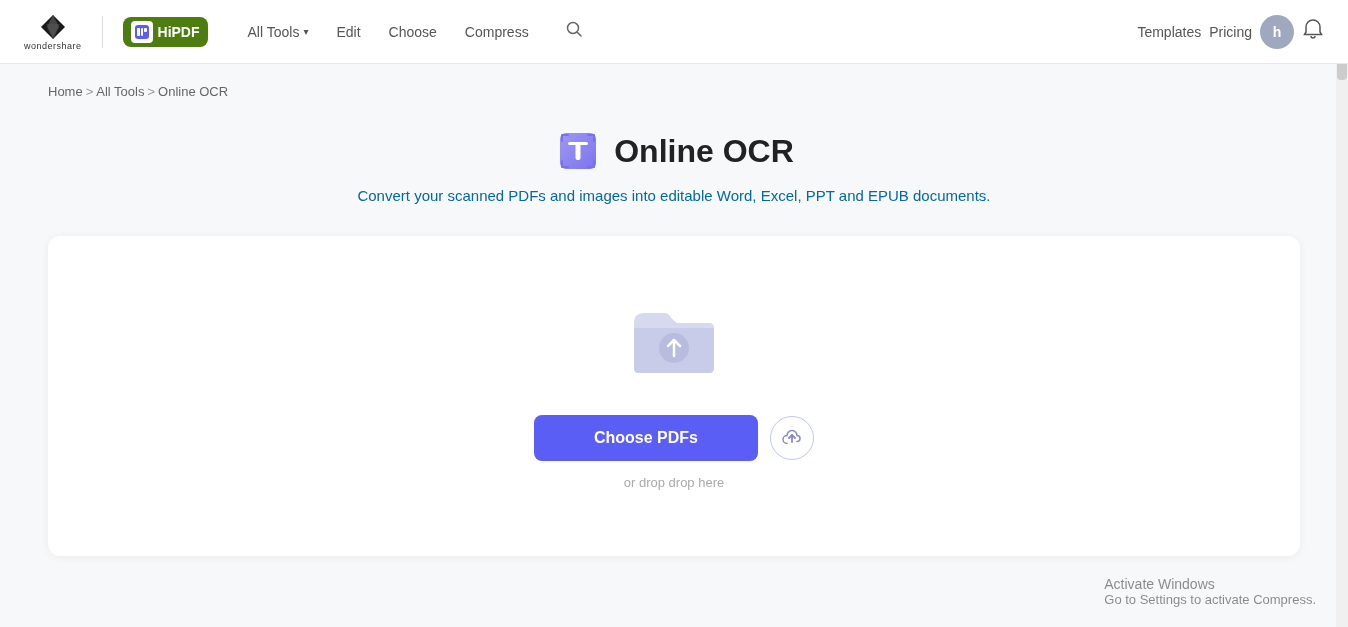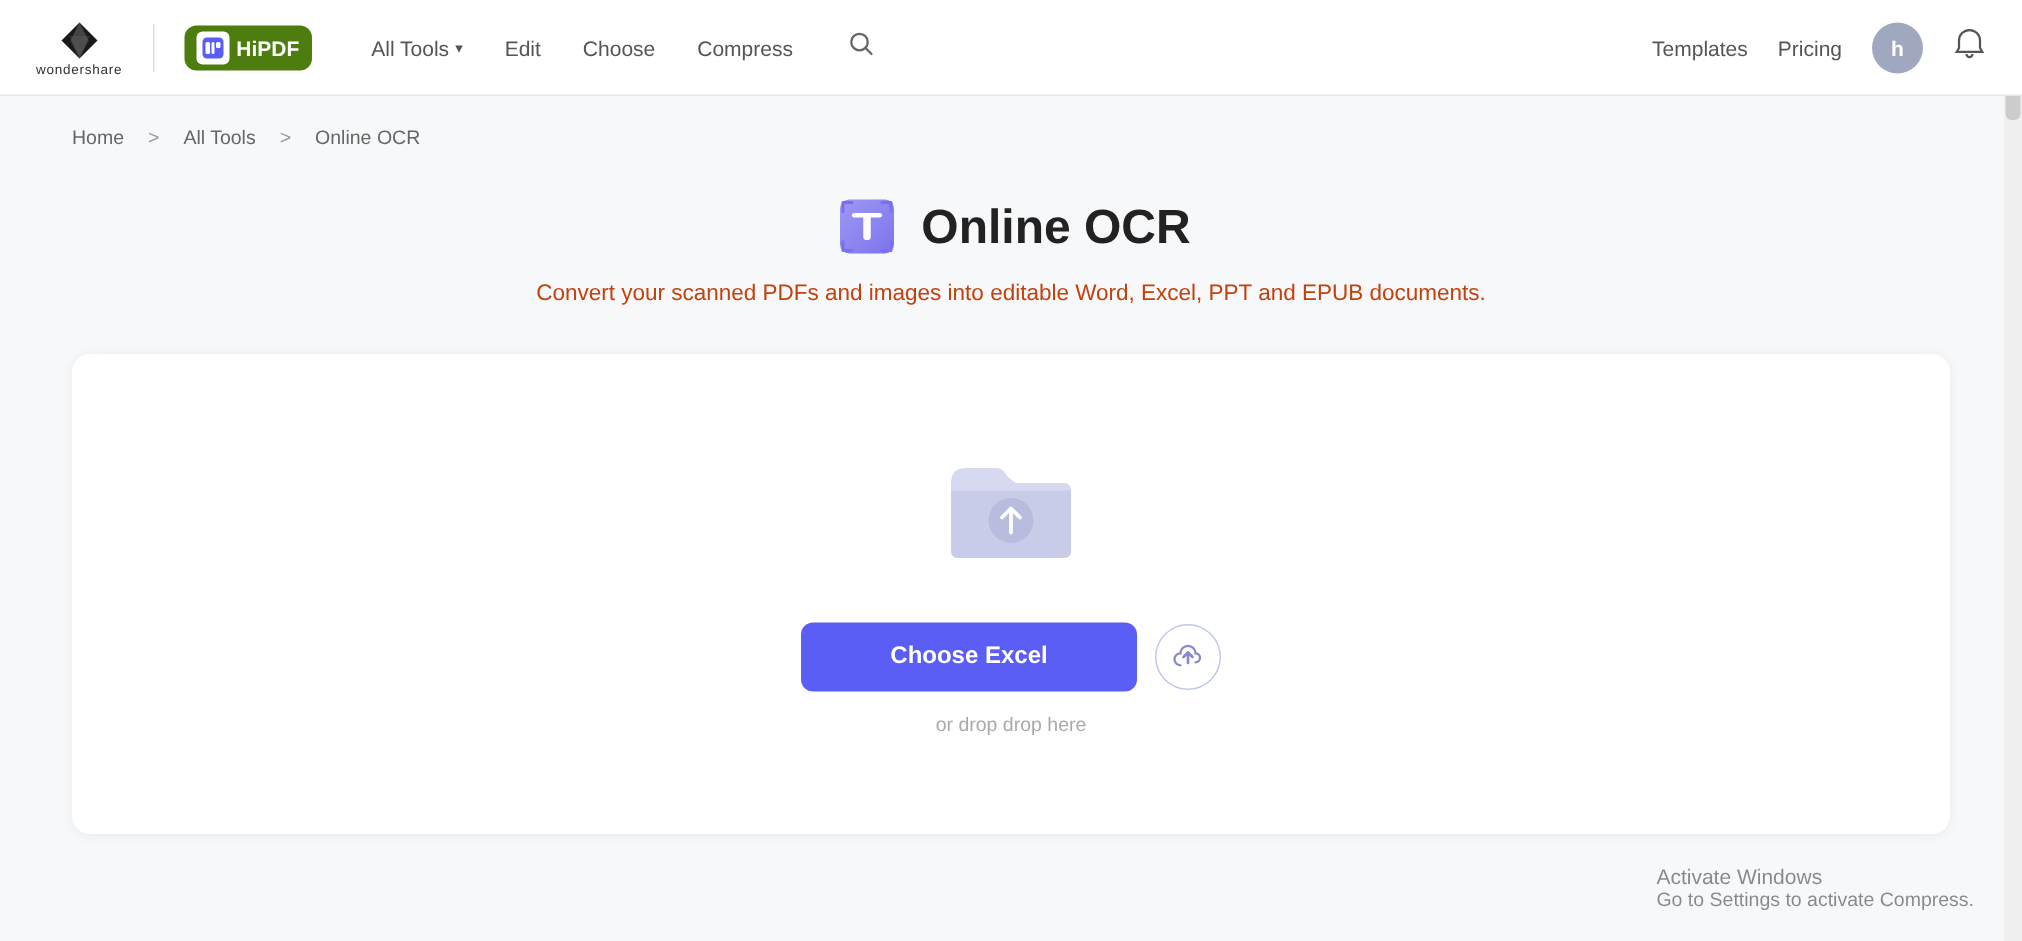--- a/index.html
+++ b/index.html
@@ -92,21 +92,21 @@
     }
     .nav-search-icon {
       padding: 8px;
       cursor: pointer;
       color: #555;
       font-size: 18px;
     }
     .navbar-right {
       display: flex;
       align-items: center;
-      gap: 20px;
+      gap: 8px;
     }
     .nav-right-link {
       font-size: 14px;
       color: #555;
       cursor: pointer;
       text-decoration: none;
     }
     .user-avatar {
       width: 34px;
       height: 34px;
@@ -133,21 +133,21 @@
       padding: 20px 24px 40px;
     }
 
     
     .breadcrumb {
       font-size: 13px;
       color: #666;
       margin-bottom: 28px;
       display: flex;
       align-items: center;
-      gap: 16px;
+      gap: 3px;
     }
     .breadcrumb a { color: #666; text-decoration: none; }
     .breadcrumb-sep { color: #999; }
 
     
     .page-header {
       text-align: center;
       margin-bottom: 32px;
     }
     .page-title-row {
@@ -161,21 +161,21 @@
       width: 48px;
       height: 48px;
     }
     .page-title {
       font-size: 32px;
       font-weight: 700;
       color: #222;
     }
     .page-subtitle {
       font-size: 15px;
-      color: #c2410c;
+      color: #0369a1;
     }
 
     
     .upload-card {
       background: #fff;
       border-radius: 12px;
       padding: 40px 24px 50px;
       min-height: 320px;
       display: flex;
       flex-direction: column;
@@ -369,21 +369,21 @@
 
         <path d="M10 35 L90 35 L90 75 Q90 80 85 80 L15 80 Q10 80 10 75 Z" fill="#c8cce8"></path>
 
         <circle cx="50" cy="55" r="15" fill="#b8bde0"></circle>
         <path d="M50 63 L50 47" stroke="white" stroke-width="2.5" stroke-linecap="round"></path>
         <path d="M44 53 L50 47 L56 53" stroke="white" stroke-width="2.5" stroke-linecap="round" stroke-linejoin="round"></path>
       </svg>
     </div>
 
     <div class="upload-buttons">
-      <button class="choose-file-btn">Choose Excel</button>
+      <button class="choose-file-btn">Choose PDFs</button>
       <button class="cloud-upload-btn">
         <svg width="20" height="20" viewBox="0 0 20 20" fill="none">
           <path d="M10 14 L10 7" stroke="#8888cc" stroke-width="1.8" stroke-linecap="round"></path>
           <path d="M7 10 L10 7 L13 10" stroke="#8888cc" stroke-width="1.8" stroke-linecap="round" stroke-linejoin="round"></path>
           <path d="M5 15.5 A4 4 0 0 1 5 7.5 A5 5 0 0 1 15 7.5 A3 3 0 0 1 15 13.5" stroke="#8888cc" stroke-width="1.5" fill="none" stroke-linecap="round"></path>
         </svg>
       </button>
     </div>
 
     <p class="drop-text">or drop drop here</p>

